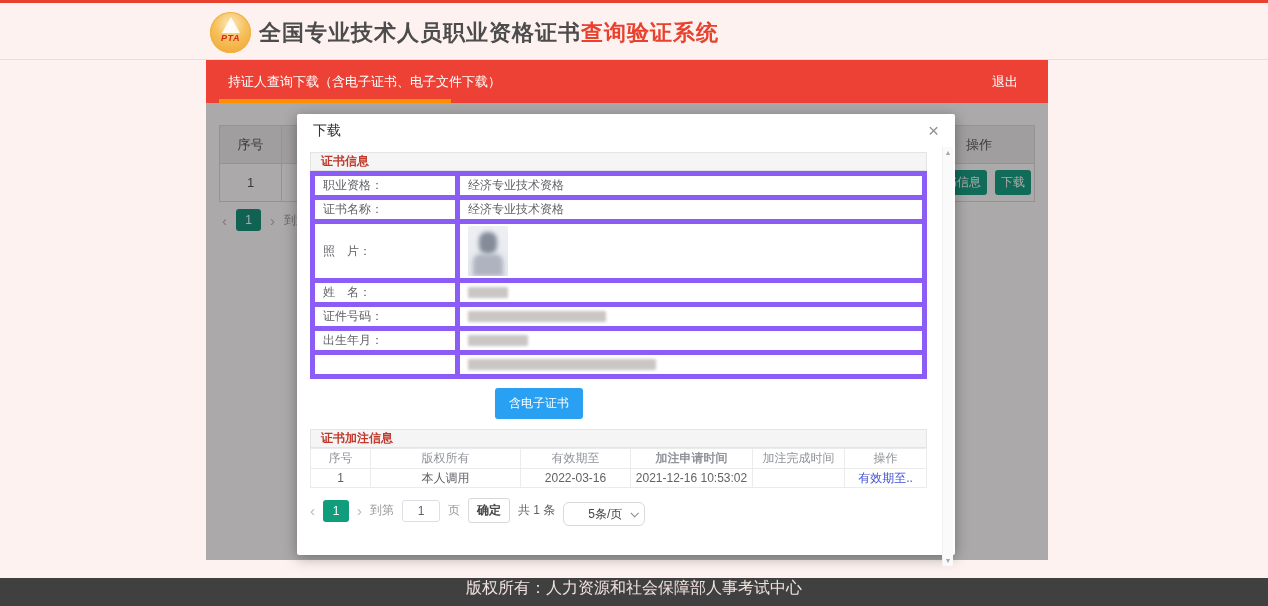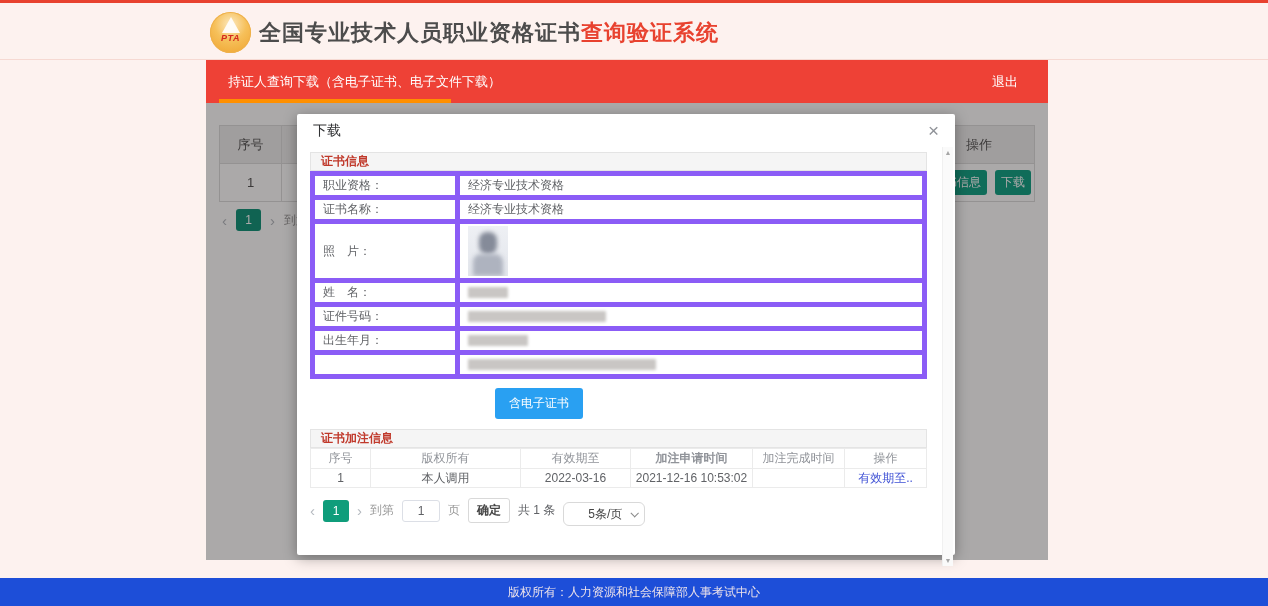--- a/index.html
+++ b/index.html
@@ -75,21 +75,21 @@
 
   .mpag { margin-top:7px; display:flex; align-items:center; gap:8px; font-size:12px; color:#999; }
   .mpag .pag-cur { width:26px; height:22px; }
   .goto-input { width:38px; height:22px; border:1px solid #dcdfe6; border-radius:3px; text-align:center; font-size:12px; color:#606266; outline:none; }
   .confirm-btn { background:#fff; border:1px solid #d9d9d9; border-radius:3px; font-size:12px; font-weight:bold; color:#444; padding:3px 8px; cursor:pointer; }
   .total-text { color:#606266; }
   .size-select { position:relative; border:1px solid #d9d9d9; border-radius:6px; height:24px; display:flex; align-items:center; padding:0 22px 0 24px; color:#444; cursor:pointer;margin-top:7px; }
   .chev { position:absolute; right:7px; top:8px; width:6px; height:6px; border-right:1.5px solid #8a8a8a; border-bottom:1.5px solid #8a8a8a; transform:rotate(45deg) translateY(-1px); }
 
   
-  .footer { position:absolute; left:0; top:578px; width:1268px; height:28px; background:#1d4ed8; display:flex; align-items:center; justify-content:center; font-size:12px; color:rgba(255,240,236,0.92); }
+  .footer { position:absolute; left:0; top:578px; width:1268px; height:28px; background:#404040; display:flex; align-items:flex-start; justify-content:center; font-size:16px; color:rgba(255,240,236,0.92); }
 </style>
 </head>
 <body>
 
 <div class="stage">
 
   <div class="topline"></div>
 
   <div class="header">
     <div class="brand">

